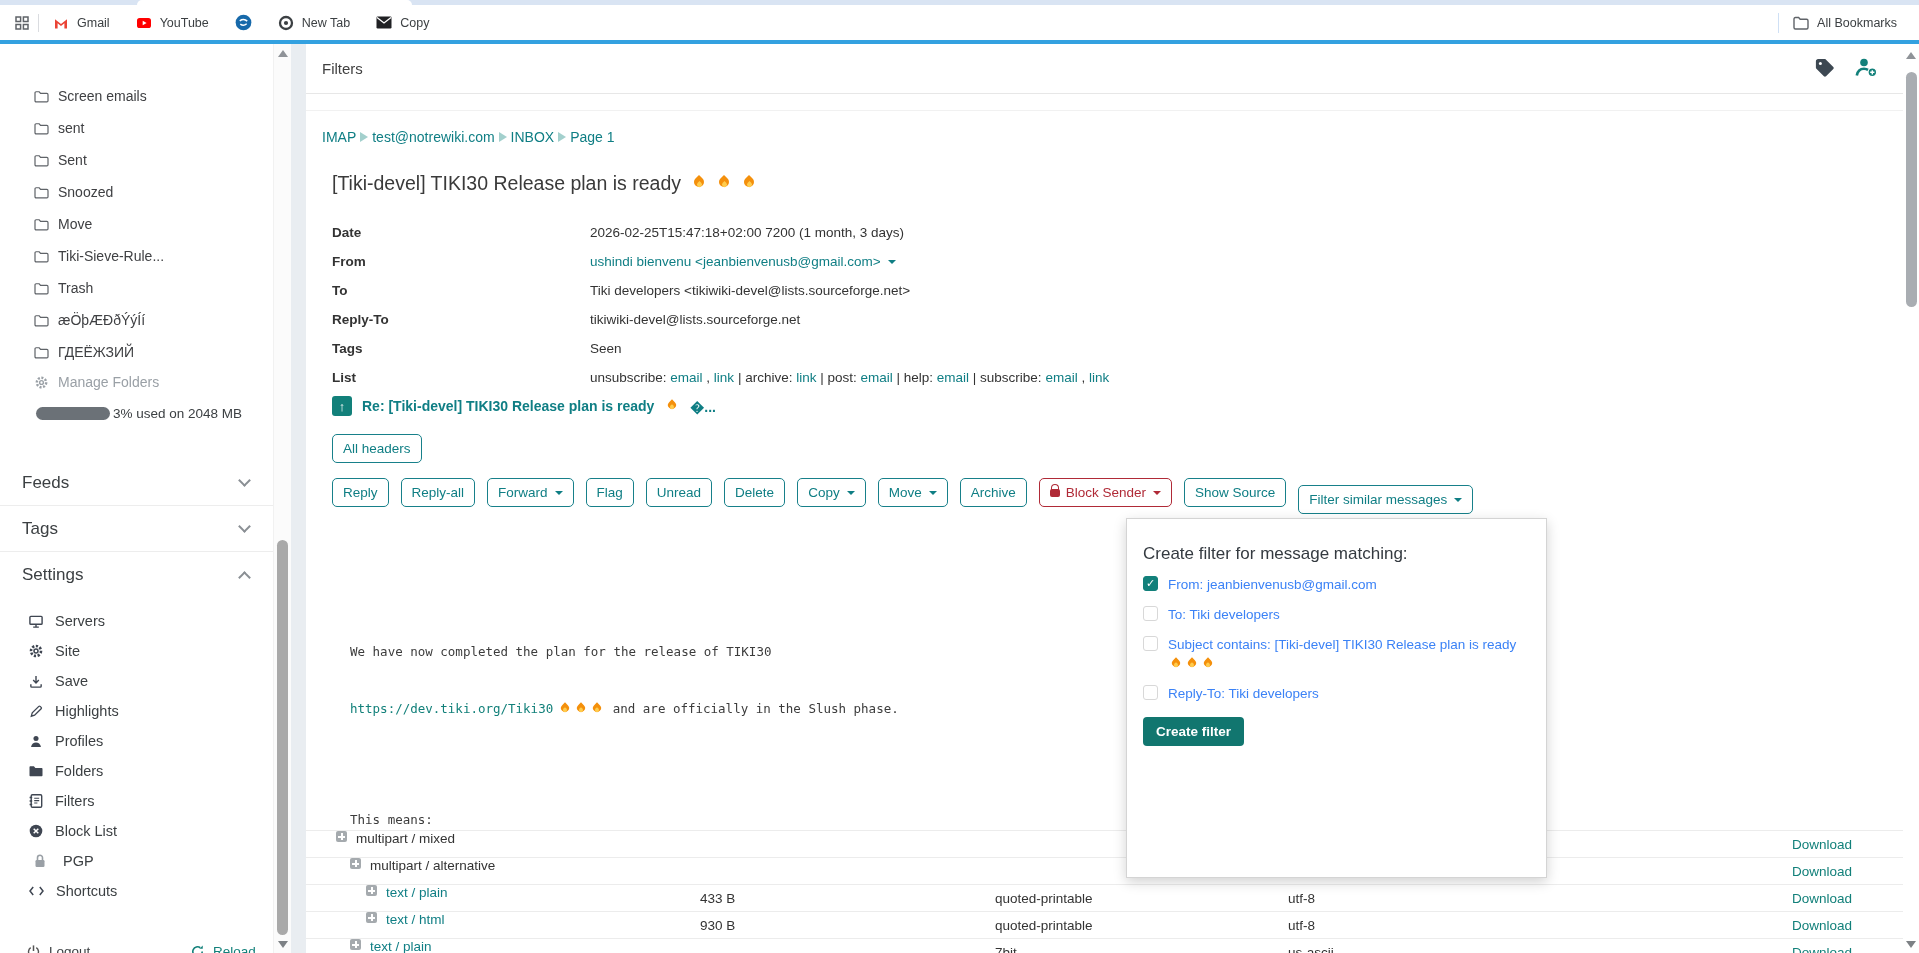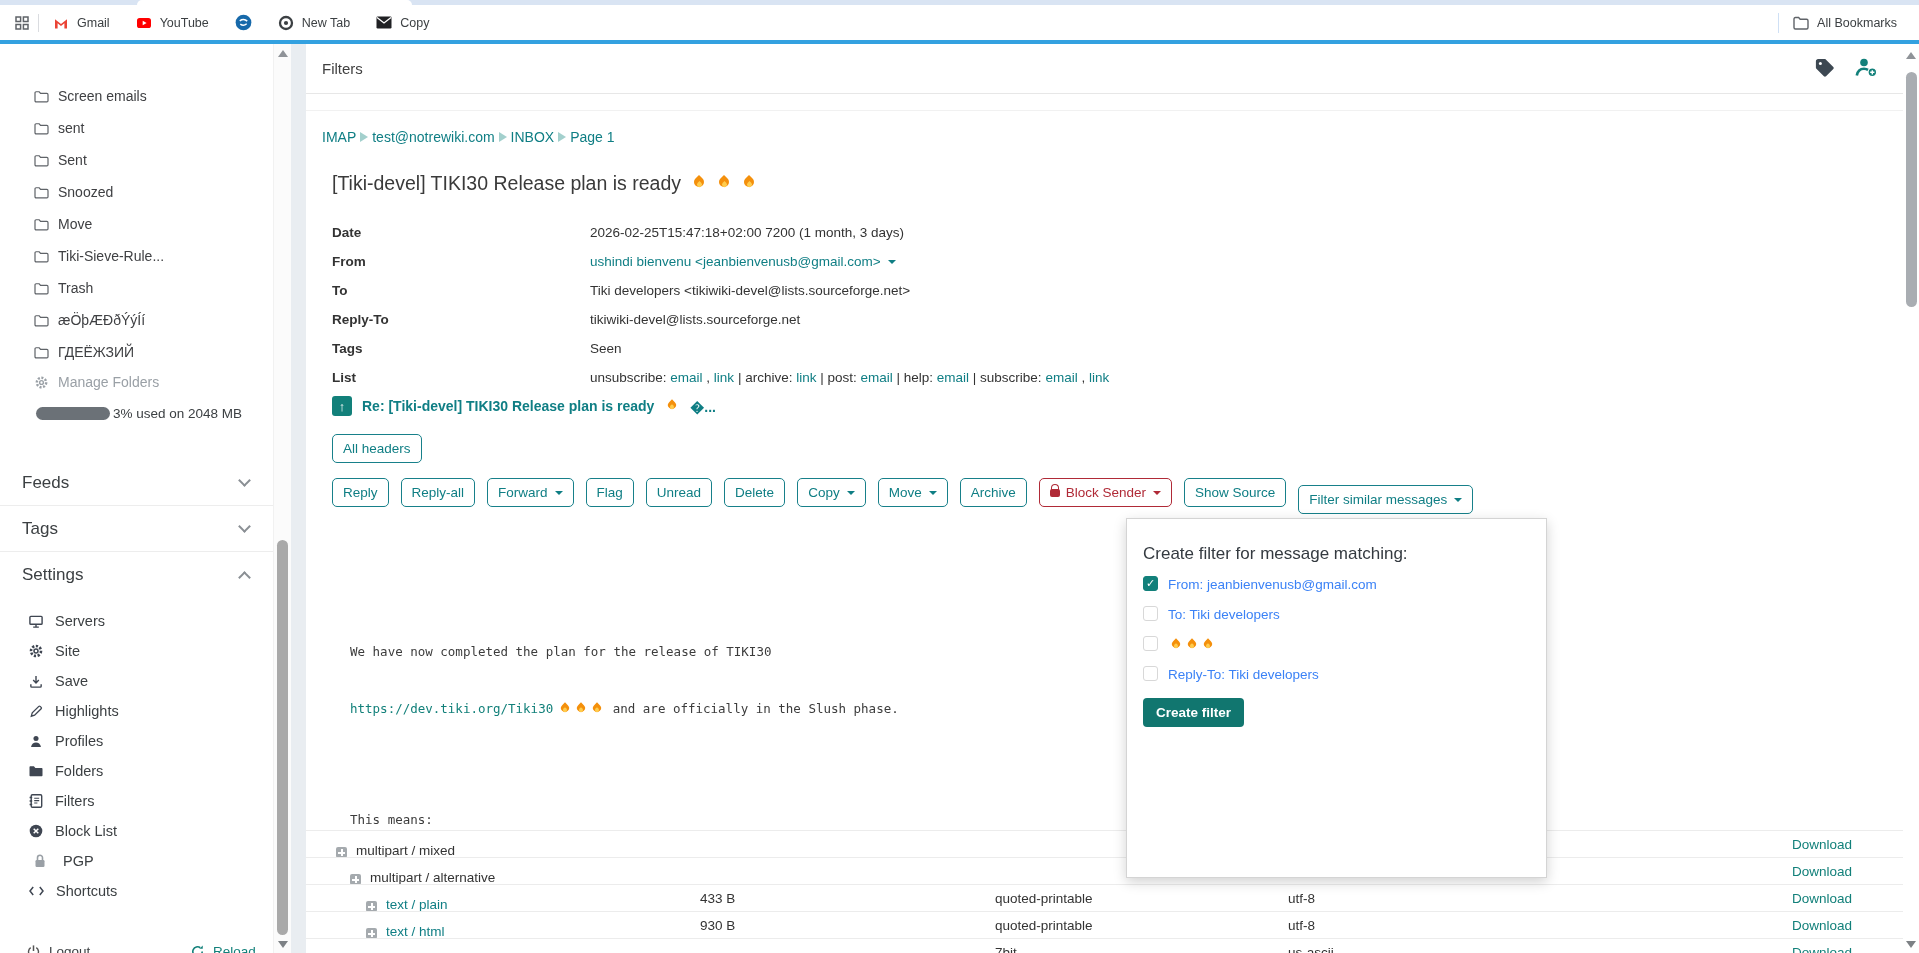--- a/index.html
+++ b/index.html
@@ -66,21 +66,21 @@
 .flame::before{content:"";position:absolute;left:1px;top:1px;width:10px;height:10px;background:#f4900c;border-radius:0 50% 50% 50%;transform:rotate(45deg)}
 .flame::after{content:"";position:absolute;left:3.5px;top:6px;width:5px;height:5px;background:#ffcc4d;border-radius:0 50% 50% 50%;transform:rotate(45deg)}
 .flame.sm{width:10px;height:12px}.flame.sm::before{width:8px;height:8px}.flame.sm::after{left:3px;top:5px;width:4px;height:4px}
 
 .bodytxt{position:absolute;left:44px;top:522px;font-family:"DejaVu Sans Mono",monospace;font-size:12.5px;line-height:19px;color:#3c3c3c;white-space:pre-wrap}
 .bp{margin-bottom:16px}
 .bodytxt a{color:#12807a;text-decoration:none;cursor:pointer}
 .bl2{display:flex;align-items:center}
 
 .prow{position:absolute;left:0;width:1597px;height:27px;border-top:1px solid #ececec;font-size:13.5px;color:#333}
-.pname{position:absolute;top:0;height:27px;display:flex;align-items:flex-end}
+.pname{position:absolute;top:0;height:27px;display:flex;align-items:flex-start}
 .plus{width:11px;height:11px;background:#a5aaae;border-radius:2px;position:relative;margin-right:9px;flex-shrink:0;cursor:pointer}
 .plus::before{content:"";position:absolute;left:2px;top:4.5px;width:7px;height:2px;background:#fff}
 .plus::after{content:"";position:absolute;left:4.5px;top:2px;width:2px;height:7px;background:#fff}
 .pcol{position:absolute;top:0;height:27px;display:flex;align-items:center}
 .pdl{position:absolute;right:51px;top:0;height:27px;display:flex;align-items:center;color:#12807a;cursor:pointer}
 .plink{color:#0f7e84;cursor:pointer}
 
 .popup{position:absolute;left:820px;top:474px;width:421px;height:360px;background:#fff;border:1px solid #d4d4d4;box-shadow:0 4px 12px rgba(0,0,0,.18);z-index:20;padding:25px 16px}
 .ptitle{font-size:17px;color:#343a40}
 .opt{display:flex;align-items:flex-start;gap:10px;margin-top:11px;cursor:pointer}
@@ -503,21 +503,21 @@
     <div class="opt">
       <span class="cb on">✓</span>
       <span class="optlbl">From: jeanbienvenusb@gmail.com</span>
     </div>
     <div class="opt">
       <span class="cb"></span>
       <span class="optlbl">To: Tiki developers</span>
     </div>
     <div class="opt">
       <span class="cb"></span>
-      <span class="optlbl"><span class="flame sm" style="vertical-align:-2px"></span><span class="flame sm" style="vertical-align:-2px"></span><span class="flame sm" style="vertical-align:-2px"></span></span>
+      <span class="optlbl"><span>Subject contains: [Tiki-devel] TIKI30 Release plan is ready</span><span class="flame sm" style="vertical-align:-2px"></span><span class="flame sm" style="vertical-align:-2px"></span><span class="flame sm" style="vertical-align:-2px"></span></span>
     </div>
     <div class="opt">
       <span class="cb"></span>
       <span class="optlbl">Reply-To: Tiki developers</span>
     </div>
     <button class="submit">Create filter</button>
   </div>
 </div>
 
 <div class="mainscroll">

